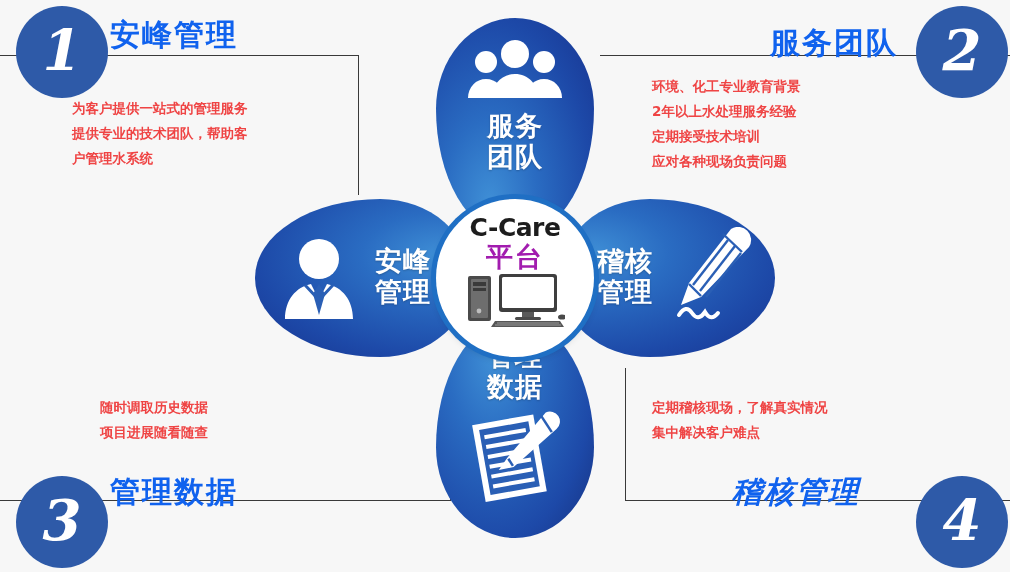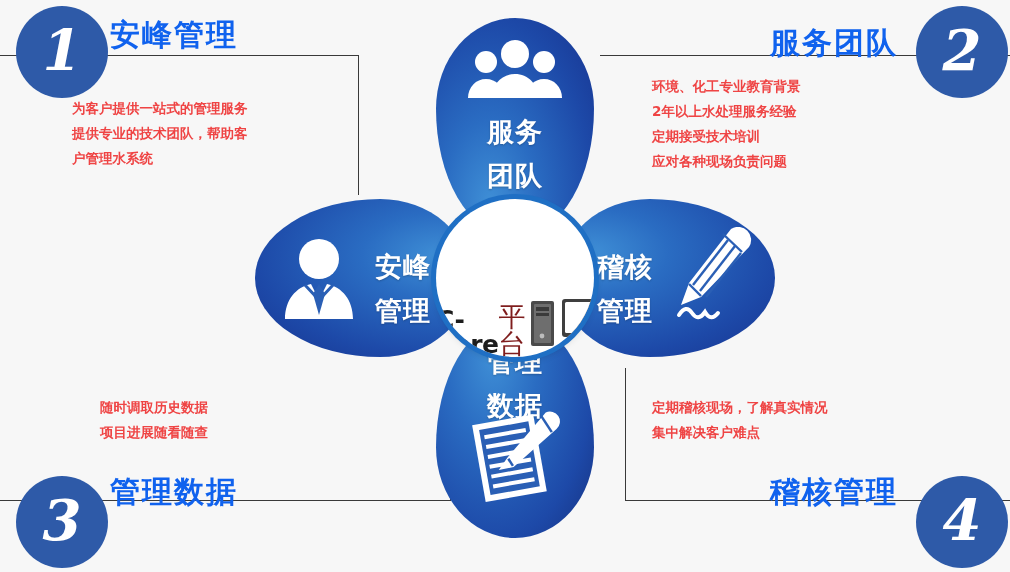--- a/index.html
+++ b/index.html
@@ -38,21 +38,21 @@
   
   .heading{
     position:absolute;
     font-family:"DejaVu Sans","Liberation Sans",sans-serif;
     font-weight:700;font-size:30px;color:#1062ee;
     letter-spacing:2px;white-space:nowrap;
   }
   #head-1{left:110px;top:15px;}
   #head-2{left:770px;top:23px;}
   #head-3{left:110px;top:472px;}
-  #head-4{left:770px;top:472px;}
+  #head-4{left:732px;top:472px;font-style:italic;}
 
   
   .body-block{
     position:absolute;
     font-family:"DejaVu Sans","Liberation Sans",sans-serif;
     font-size:13.5px;font-weight:700;color:#ef4444;
     line-height:25px;white-space:nowrap;
   }
   #body-1{left:72px;top:96px;}
   #body-2{left:652px;top:74px;}
@@ -87,21 +87,21 @@
     border-radius:58% 42% 42% 58% / 50% 50% 50% 50%;
   }
   .petal-right{
     left:304px;top:181px;
     background:radial-gradient(ellipse at 14% 34%, #3f8fd6 0%, #2a6cc2 30%, #1d49a8 70%, #17338f 100%);
     border-radius:42% 58% 58% 42% / 50% 50% 50% 50%;
   }
 
   .petal-label{
     position:absolute;
-    color:#ffffff;font-weight:700;font-size:27px;line-height:44px;
+    color:#ffffff;font-weight:700;font-size:27px;line-height:31px;
     letter-spacing:1px;text-align:center;white-space:pre-line;
     text-shadow:0 1px 2px rgba(0,0,0,.22);
   }
   .petal-icon{position:absolute;}
 
   
   .petal-top .petal-icon{left:30px;top:22px;width:98px;height:58px;}
   .petal-top .petal-label{left:0;top:92px;width:158px;}
   
   .petal-bottom .petal-label{left:0;top:18px;width:158px;text-align:center;}
@@ -116,31 +116,31 @@
   
   #hub{
     position:absolute;left:181px;top:181px;width:158px;height:158px;
     border-radius:50%;
     background:#ffffff;
     box-shadow:0 0 0 5px #1f6fc4, 0 3px 9px rgba(0,0,0,.22);
     overflow:hidden;
   }
   #hub-inner{
     position:absolute;left:0;top:0;right:0;bottom:0;
-    display:flex;flex-direction:row;align-items:flex-end;
+    display:flex;flex-direction:column;align-items:center;
     padding-top:16px;box-sizing:border-box;
   }
   #hub-title{
     font-family:"DejaVu Sans","Liberation Sans",sans-serif;
     font-weight:700;font-size:25px;color:#1d1d1d;line-height:1;
     letter-spacing:-.5px;
   }
   #hub-sub{
     font-family:"DejaVu Sans","Liberation Sans",sans-serif;
-    font-weight:400;font-size:27px;color:#7f1d1d;line-height:1;
+    font-weight:700;font-size:27px;color:#a21caf;line-height:1;
     letter-spacing:2px;margin-top:3px;
   }
   #hub-computer{margin-top:2px;}
 </style>
 </head>
 <body>
 
 <div id="stage">
 
   <div class="conn h" style="left:0px;top:55px;width:359px;"></div>

